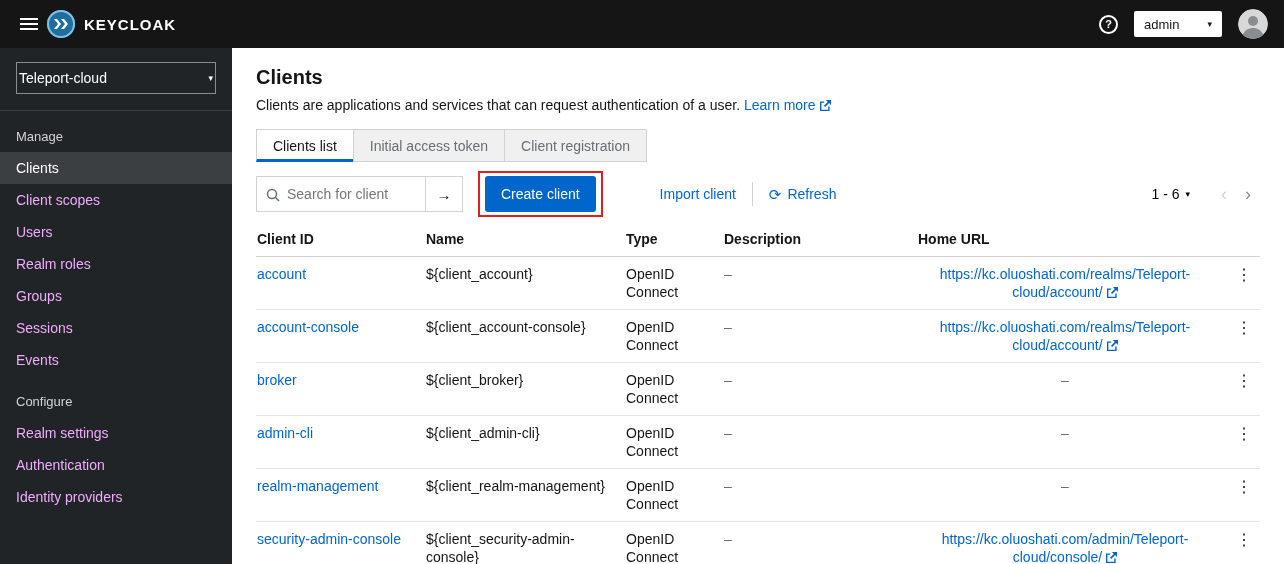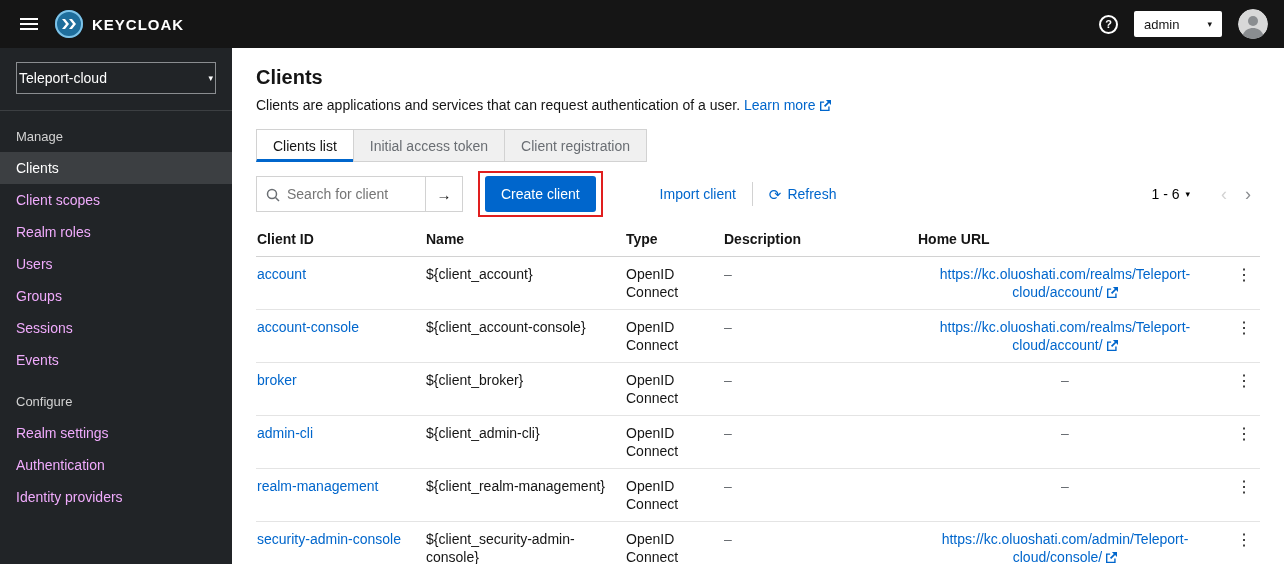--- a/index.html
+++ b/index.html
@@ -6,21 +6,21 @@
   html,body { margin:0; padding:0; }
   body {
     width:1284px; height:564px; overflow:hidden;
     font-family:"Liberation Sans", sans-serif;
     background:#fff; color:var(--text);
   }
 
   
   .masthead {
     height:48px; background:var(--masthead-bg);
-    display:flex; align-items:center; padding:0 16px; gap:12px;
+    display:flex; align-items:center; padding:0 16px; gap:4px;
   }
   .hamburger { background:none; border:none; cursor:pointer; padding:4px; }
   .hamburger span { display:block; width:18px; height:2px; background:#fff; margin:3px 0; }
   .brand { display:flex; align-items:center; gap:8px; }
   .brand-text { color:#fff; font-weight:bold; font-size:15px; letter-spacing:1px; }
   .masthead-right { margin-left:auto; display:flex; align-items:center; gap:16px; }
   .help-icon {
     width:19px; height:19px; border:2px solid #fff; border-radius:50%;
     color:#fff; font-size:11px; font-weight:bold; display:flex; align-items:center; justify-content:center;
     background:none; cursor:pointer;
@@ -162,22 +162,22 @@
         <span>Teleport-cloud</span>
         <span class="caret">▾</span>
       </button>
     </div>
     <div id="sidebar-nav">
   <div class="nav-section">
     <div class="nav-section-label">Manage</div>
     <ul class="nav-list">
             <li class="nav-item active">Clients</li>
             <li class="nav-item">Client scopes</li>
+            <li class="nav-item">Users</li>
             <li class="nav-item">Realm roles</li>
-            <li class="nav-item">Users</li>
             <li class="nav-item">Groups</li>
             <li class="nav-item">Sessions</li>
             <li class="nav-item">Events</li>
           </ul>
   </div>
 
   <div class="nav-section">
     <div class="nav-section-label">Configure</div>
     <ul class="nav-list">
             <li class="nav-item">Realm settings</li>

